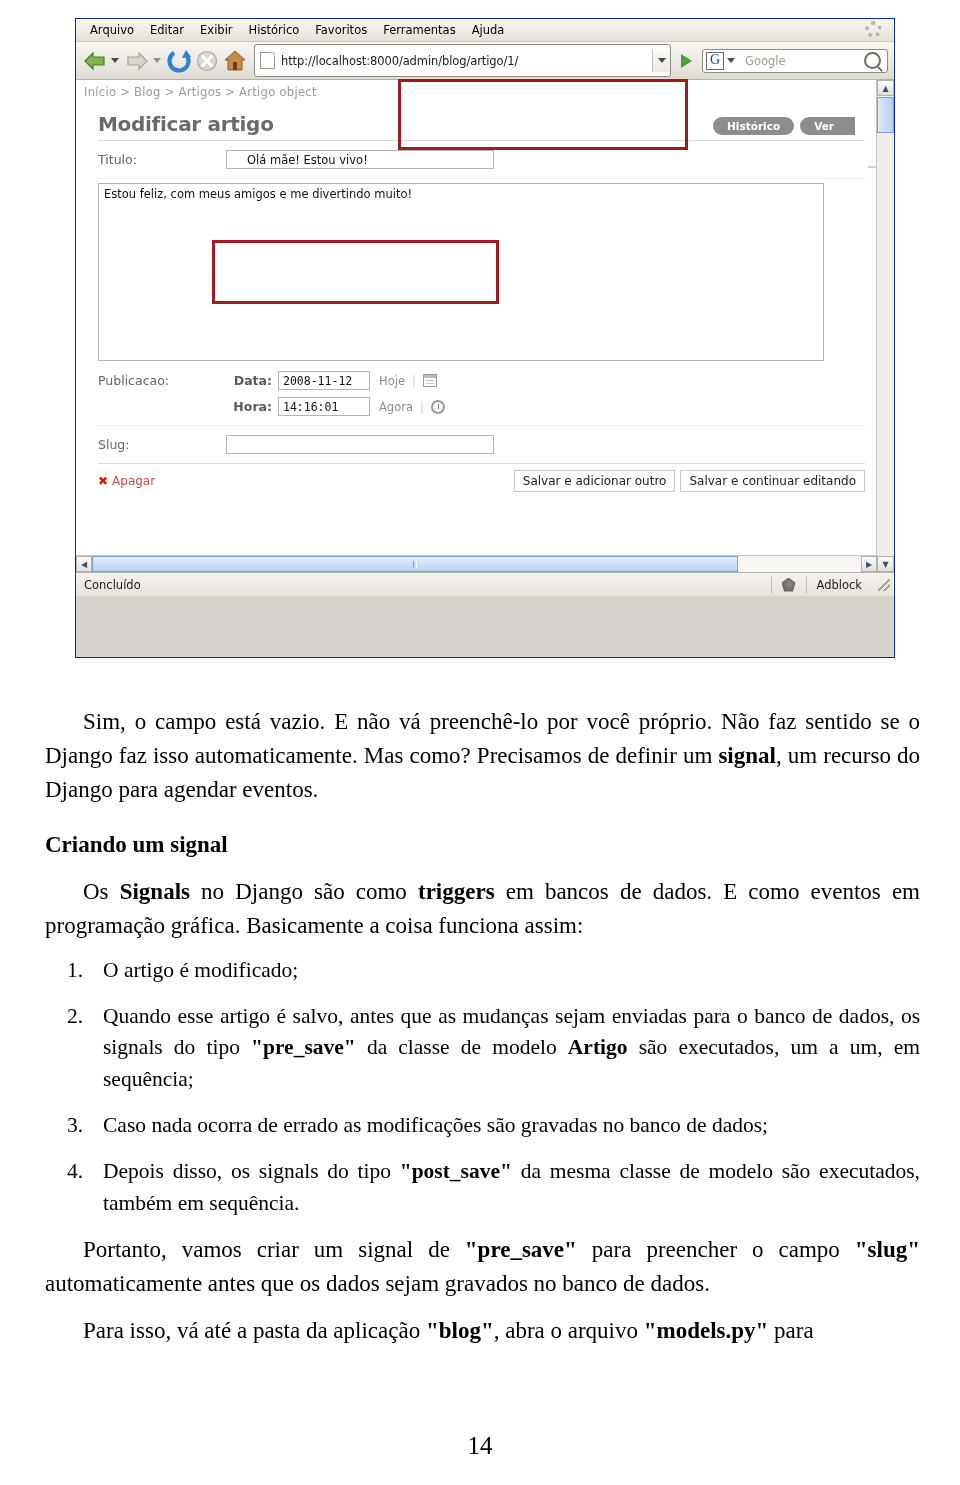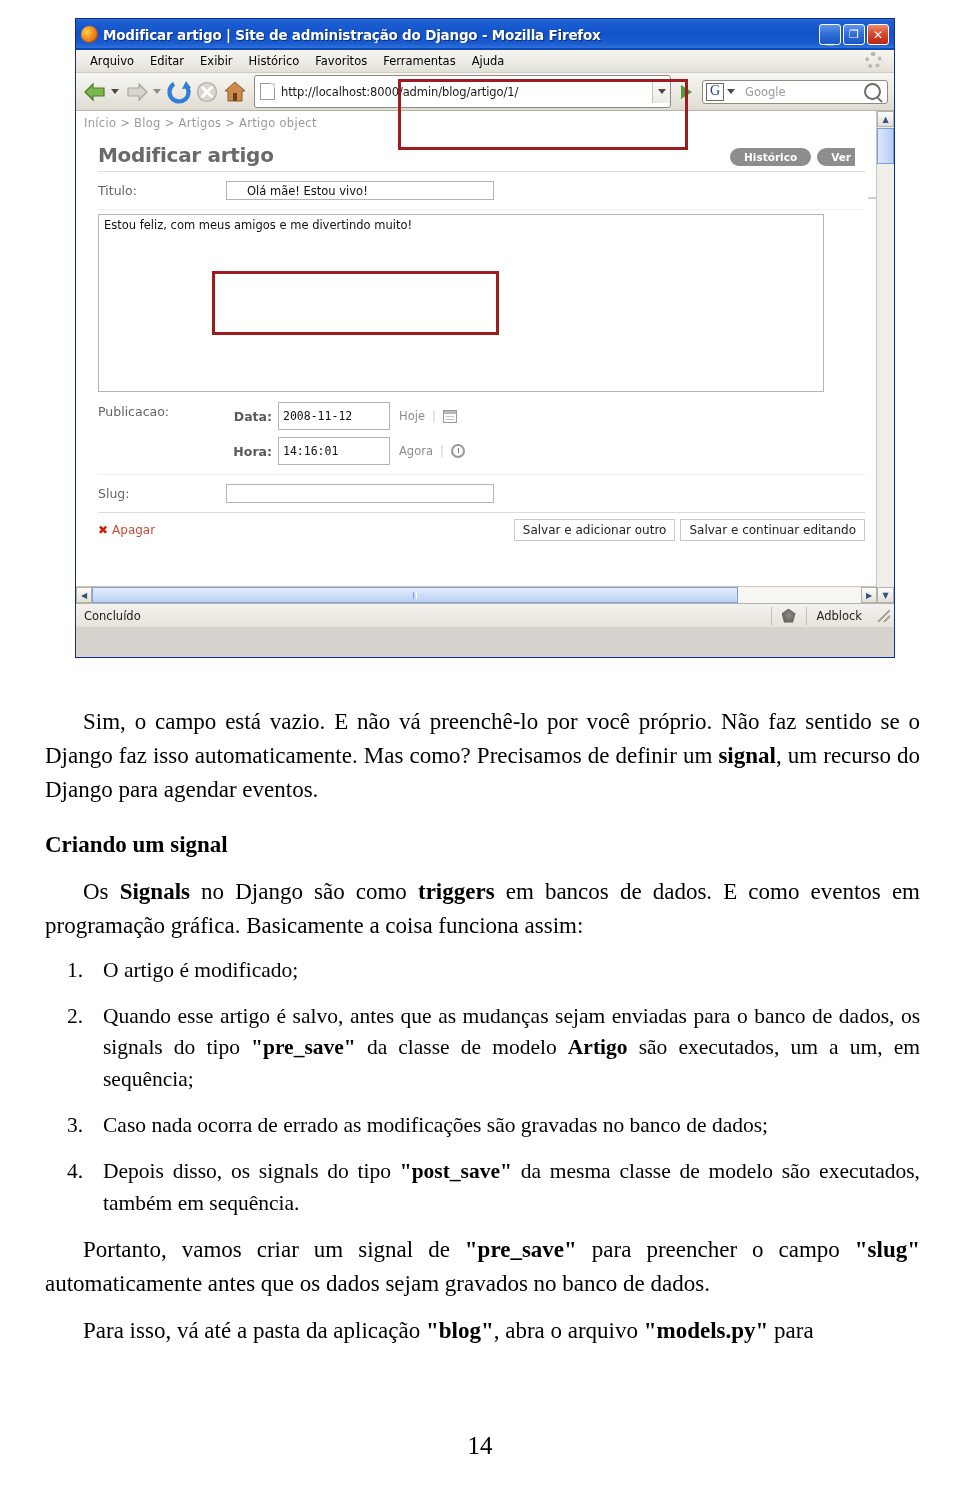--- a/index.html
+++ b/index.html
@@ -303,21 +303,21 @@
   }
   .obj-tool {
     background: #8d8d8d;
     color: #ffffff;
     font-size: 10.5px;
     font-weight: bold;
     padding: 3px 14px;
     border-radius: 10px;
     white-space: nowrap;
   }
-  .obj-tool.clipped { border-radius: 10px 0 0 10px; padding-right: 4px; }
+  .obj-tool.clipped { border-radius: 10px 0 0 10px; padding-right: 21px; }
 
   .fieldset {
     border-top: 1px solid #dcdcdc;
     margin-top: 2px;
   }
   .form-row {
     border-bottom: 1px solid #eeeeee;
     padding: 9px 0 9px 0;
     display: flex;
     align-items: flex-start;
@@ -368,23 +368,23 @@
 
   .pub-row { display: flex; align-items: flex-start; padding: 10px 0 9px 0; border-bottom: 1px solid #eeeeee; }
   .pub-fields { display: flex; flex-direction: column; gap: 7px; }
   .dt-line { display: flex; align-items: center; }
   .dt-label {
     font-size: 12.5px; color: #5a5a5a; font-weight: bold;
     width: 46px; text-align: right; margin-right: 6px;
   }
   .dt-input {
     border: 1px solid #b4b4b4; background:#fff;
-    height: 19px; width: 112px;
+    height: 19px; width: 92px;
     font-size: 11.5px; color: #111;
-    padding: 13px 4px; box-sizing: border-box;
+    padding: 4px 4px; box-sizing: border-box;
     display:flex; align-items:center;
     font-family: "DejaVu Sans Mono", monospace;
   }
   .dt-link { font-size: 11.5px; color: #8c8c8c; margin-left: 9px; }
   .dt-sep { color: #cfcfcf; margin: 0 7px; font-size: 11.5px; }
   .cal-ico {
     width: 14px; height: 13px;
     border: 1px solid #9a9a9a; background: #fafafa;
     position: relative; box-sizing: border-box;
   }
@@ -516,35 +516,20 @@
     font-size: 25px;
     font-family: "Liberation Serif", serif;
   }
   b { font-weight: bold; }
 </style>
 </head>
 <body>
 
 <div class="browser-window">
 
-  <div class="titlebar">
-    <span class="ff-logo"></span>
-    <span class="title-text">Modificar artigo | Site de administração do Django - Mozilla Firefox</span>
-    <span class="win-btns">
-      <span class="win-btn min">
-          <span class="glyph">_</span>
-        </span>
-      <span class="win-btn max">
-          <span class="glyph">❐</span>
-        </span>
-      <span class="win-btn close">
-          <span class="glyph">✕</span>
-        </span>
-    </span>
-  </div>
 
   <div class="menubar">
     <span class="menu-item">Arquivo</span>
     <span class="menu-item">Editar</span>
     <span class="menu-item">Exibir</span>
     <span class="menu-item">Histórico</span>
     <span class="menu-item">Favoritos</span>
     <span class="menu-item">Ferramentas</span>
     <span class="menu-item">Ajuda</span>
     <span class="menu-spinner"></span>

